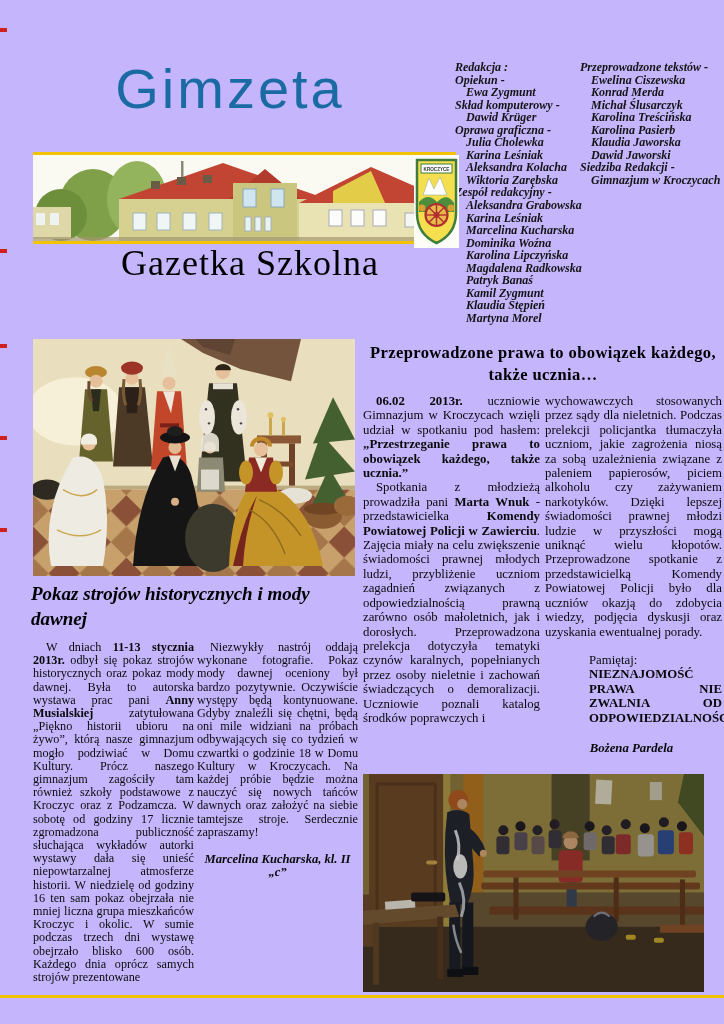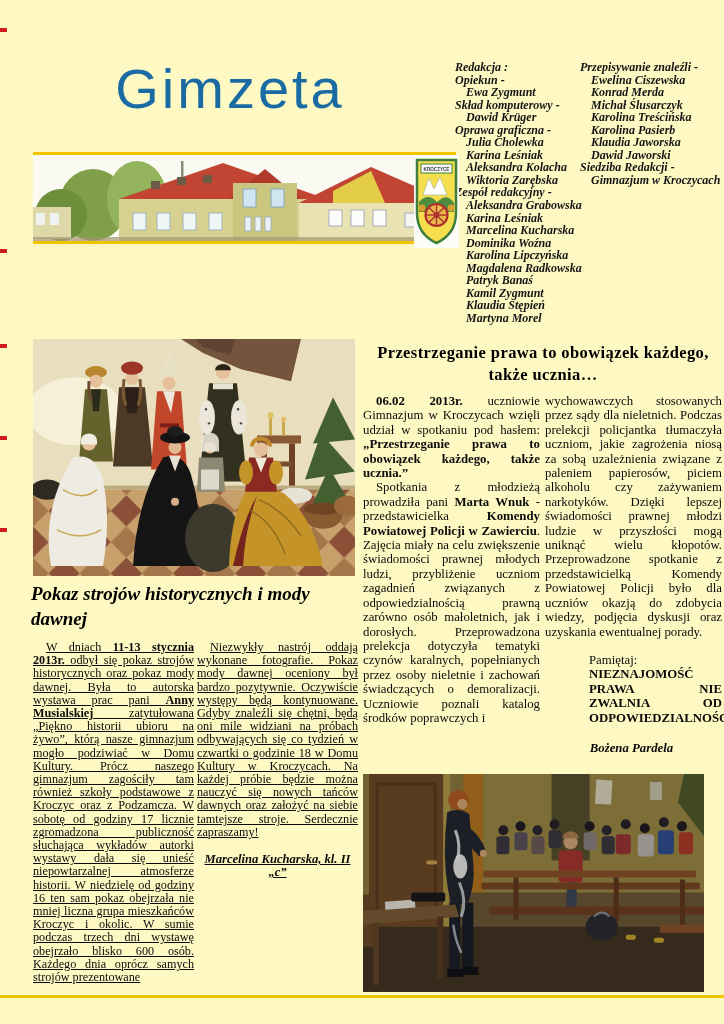--- a/index.html
+++ b/index.html
@@ -1,16 +1,16 @@
 <!DOCTYPE html>
 <html lang="pl"><head>
 <meta charset="utf-8">
 <style>
   html,body{margin:0;padding:0;background:#ffffff;}
-  .page{position:relative;width:724px;height:1024px;background:#fef9c3;overflow:hidden;
+  .page{position:relative;width:724px;height:1024px;background:#c4b5fd;overflow:hidden;
         font-family:"Liberation Serif",serif;color:#0a0a0a;}
 
   .scan-mark{position:absolute;left:0;width:7px;height:4px;background:#cf1f1f;}
 
   .masthead{position:absolute;left:40px;top:56px;width:380px;text-align:center;
             font-family:"Liberation Sans",sans-serif;font-weight:400;font-size:56px;
             color:#1a6ba3;letter-spacing:3px;}
 
   .credits{position:absolute;top:61px;font-style:italic;font-weight:bold;
            font-size:12px;line-height:12.55px;color:#141414;}
@@ -38,21 +38,21 @@
   .headline-left{position:absolute;left:31px;top:582px;width:328px;text-align:left;
                  font-weight:bold;font-style:italic;font-size:19px;line-height:1.3;color:#000;}
 
   .photo-costumes{left:33px;top:339px;width:322px;height:237px;}
   .photo-police{left:363px;top:774px;width:341px;height:218px;}
 
   .col{position:absolute;text-align:justify;}
   .art-right{font-size:12.8px;line-height:14.4px;}
   .col-r1{left:363px;top:394px;width:177px;}
   .col-r2{left:545px;top:394px;width:177px;}
-  .art-left{font-size:12.2px;line-height:13.2px;text-decoration:underline;}
+  .art-left{font-size:12.2px;line-height:13.2px;}
   .col-l1{left:33px;top:641px;width:161px;}
   .col-l2{left:197px;top:641px;width:161px;}
   .col p{margin:0;}
   .col p.ind{text-indent:13px;}
   .col p.gap{margin-top:14px;margin-left:44px;}
   .sig{font-weight:bold;font-style:italic;}
   .sig-right{text-align:center;margin-top:16px;padding-right:4px;}
   .sig-left{text-align:center;margin-top:14px;font-size:12.6px;}
 
   .bottom-rule{position:absolute;left:0;top:995px;width:724px;height:3px;background:#f2c400;}
@@ -87,21 +87,21 @@
       <div class="credit-line i1">Marcelina Kucharska</div>
       <div class="credit-line i1">Dominika Woźna</div>
       <div class="credit-line i1">Karolina Lipczyńska</div>
       <div class="credit-line i1">Magdalena Radkowska</div>
       <div class="credit-line i1">Patryk Banaś</div>
       <div class="credit-line i1">Kamil Zygmunt</div>
       <div class="credit-line i1">Klaudia Stępień</div>
       <div class="credit-line i1">Martyna Morel</div>
     </div>
   <div class="credits credits-right">
-      <div class="credit-line i0">Przepisywanie znaleźli -</div>
+      <div class="credit-line i0">Przeprowadzone tekstów -</div>
       <div class="credit-line i1">Ewelina Ciszewska</div>
       <div class="credit-line i1">Konrad Merda</div>
       <div class="credit-line i1">Michał Ślusarczyk</div>
       <div class="credit-line i1">Karolina Treścińska</div>
       <div class="credit-line i1">Karolina Pasierb</div>
       <div class="credit-line i1">Klaudia Jaworska</div>
       <div class="credit-line i1">Dawid Jaworski</div>
       <div class="credit-line i0">Siedziba Redakcji -</div>
       <div class="credit-line i1">Gimnazjum w Kroczycach</div>
     </div>
@@ -159,20 +159,21 @@
           <line x1="11.5" y1="60" x2="33.5" y2="60"></line>
         <line x1="14.7" y1="52.2" x2="30.3" y2="67.8"></line>
           <line x1="30.3" y1="52.2" x2="14.7" y2="67.8"></line>
       </g>
       <circle cx="22.5" cy="60" r="3" fill="#b03030"></circle>
       <circle cx="8" cy="53" r="3.4" fill="#d8a030"></circle>
       <circle cx="37" cy="53" r="3.4" fill="#d8a030"></circle>
     </svg>
   </div>
 
+  <div class="paper-title">Gazetka Szkolna</div>
 
   <div class="photo photo-costumes">
     <svg viewBox="0 0 322 236" preserveAspectRatio="none">
       <defs>
         <pattern id="tiles" width="44" height="44" patternUnits="userSpaceOnUse" patternTransform="rotate(45 0 0)">
           <rect width="44" height="44" fill="#c8a06c"></rect>
           <rect width="22" height="22" fill="#8a5138"></rect>
           <rect x="22" y="22" width="22" height="22" fill="#a4764a"></rect>
         </pattern>
       </defs>
@@ -264,21 +265,21 @@
         <polygon points="216,118 240,118 244,152 212,152" fill="#8a2a22"></polygon>
         <polygon points="222,118 234,118 228,133" fill="#f0ead8"></polygon>
         <ellipse cx="213" cy="133" rx="7" ry="12" fill="#c59428"></ellipse>
         <ellipse cx="243" cy="133" rx="7" ry="12" fill="#c59428"></ellipse>
         <circle cx="228" cy="110" r="7" fill="#e6c09a"></circle>
         <path d="M219,107 a9,8 0 0 1 18,0" fill="none" stroke="#c08828" stroke-width="4"></path>
       </g>
     </svg>
   </div>
 
-  <div class="headline-right">Przestrzeganie prawa to obowiązek każdego, także ucznia…</div>
+  <div class="headline-right">Przeprowadzone prawa to obowiązek każdego, także ucznia…</div>
   <div class="headline-left">Pokaz strojów historycznych i mody dawnej</div>
 
   <div class="col art-left col-l1">
       <p class="ind"><span>W dniach </span><b>11-13 stycznia 2013r.</b><span> odbył się pokaz strojów historycznych oraz pokaz mody dawnej. Była to autorska wystawa prac pani </span><b>Anny Musialskiej</b><span> zatytułowana „Piękno historii ubioru na żywo”, którą nasze gimnazjum mogło podziwiać w Domu Kultury. Prócz naszego gimnazjum zagościły tam również szkoły podstawowe z Kroczyc oraz z Podzamcza. W sobotę od godziny 17 licznie zgromadzona publiczność słuchająca wykładów autorki wystawy dała się unieść niepowtarzalnej atmosferze historii. W niedzielę od godziny 16 ten sam pokaz obejrzała nie mniej liczna grupa mieszkańców Kroczyc i okolic. W sumie podczas trzech dni wystawę obejrzało blisko 600 osób. Każdego dnia oprócz samych strojów prezentowane</span></p>
     </div>
   <div class="col art-left col-l2">
     <div>
         <p class="ind"><span>Niezwykły nastrój oddają wykonane fotografie. Pokaz mody dawnej oceniony był bardzo pozytywnie. Oczywiście występy będą kontynuowane. Gdyby znaleźli się chętni, będą oni mile widziani na próbach odbywających się co tydzień w czwartki o godzinie 18 w Domu Kultury w Kroczycach. Na każdej próbie będzie można nauczyć się nowych tańców dawnych oraz założyć na siebie tamtejsze stroje. Serdecznie zapraszamy!</span></p>
       </div>
     <div class="sig sig-left">Marcelina Kucharska, kl. II „c”</div>

